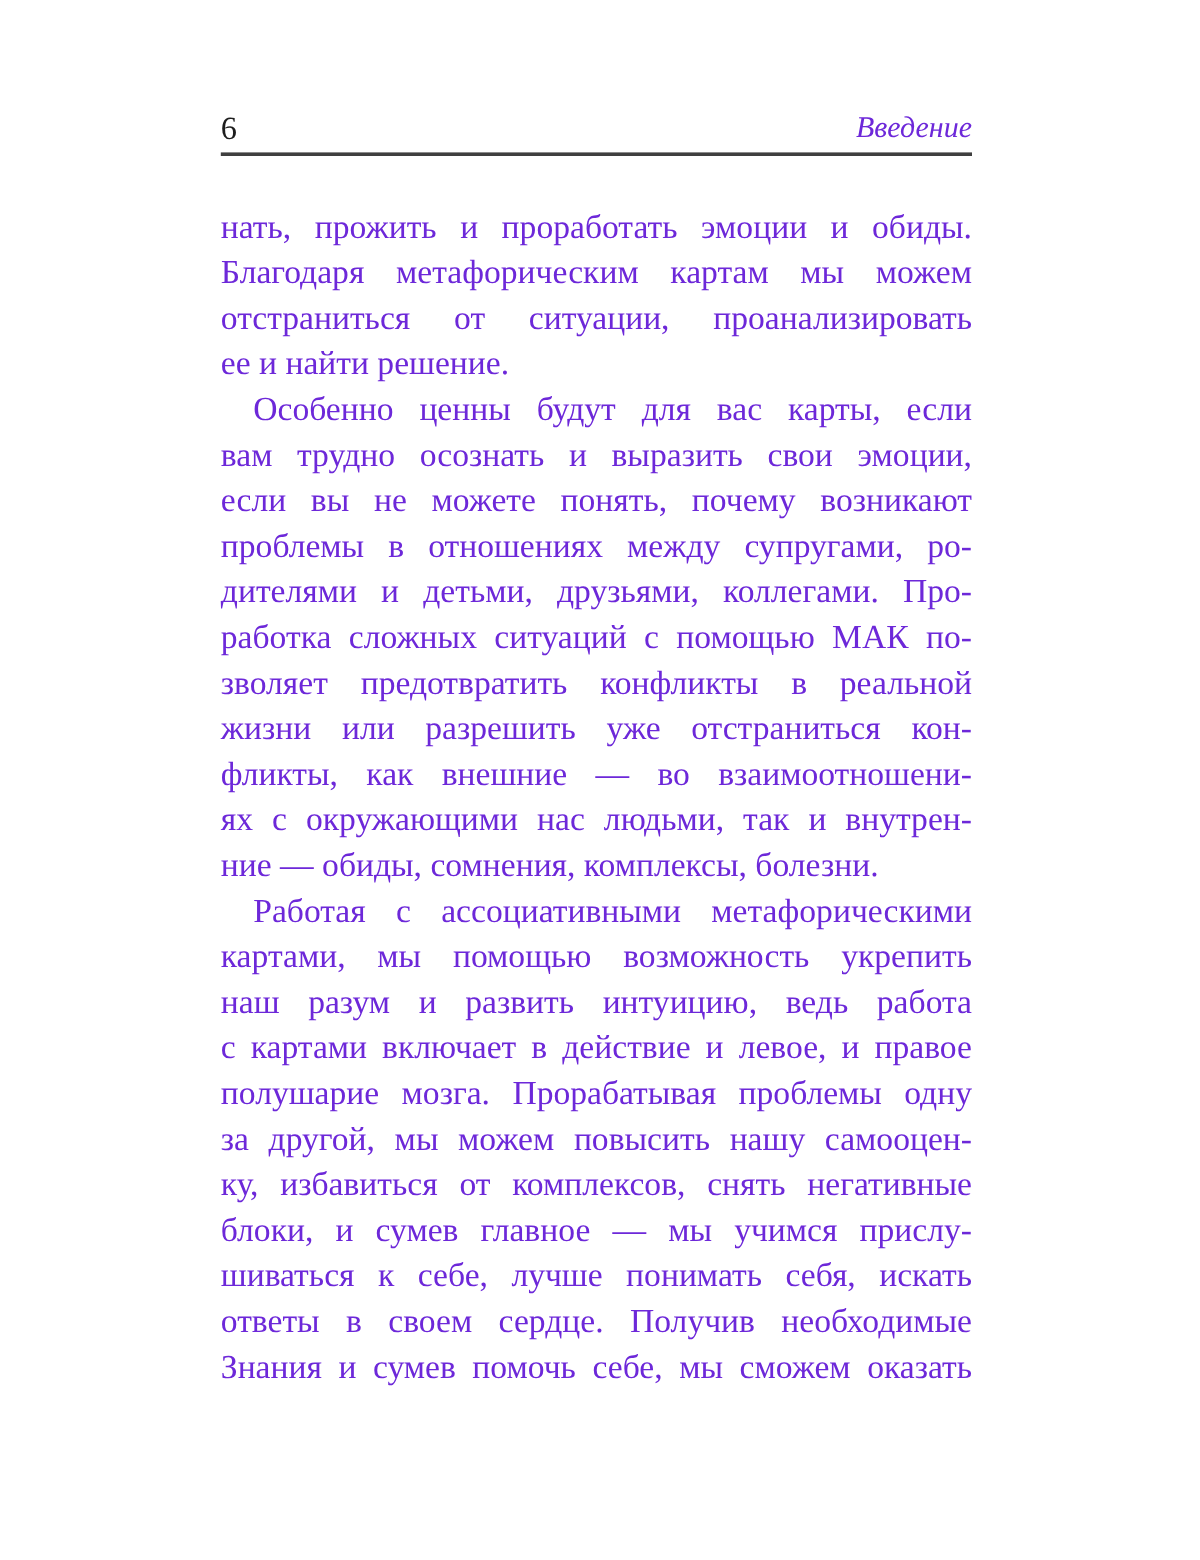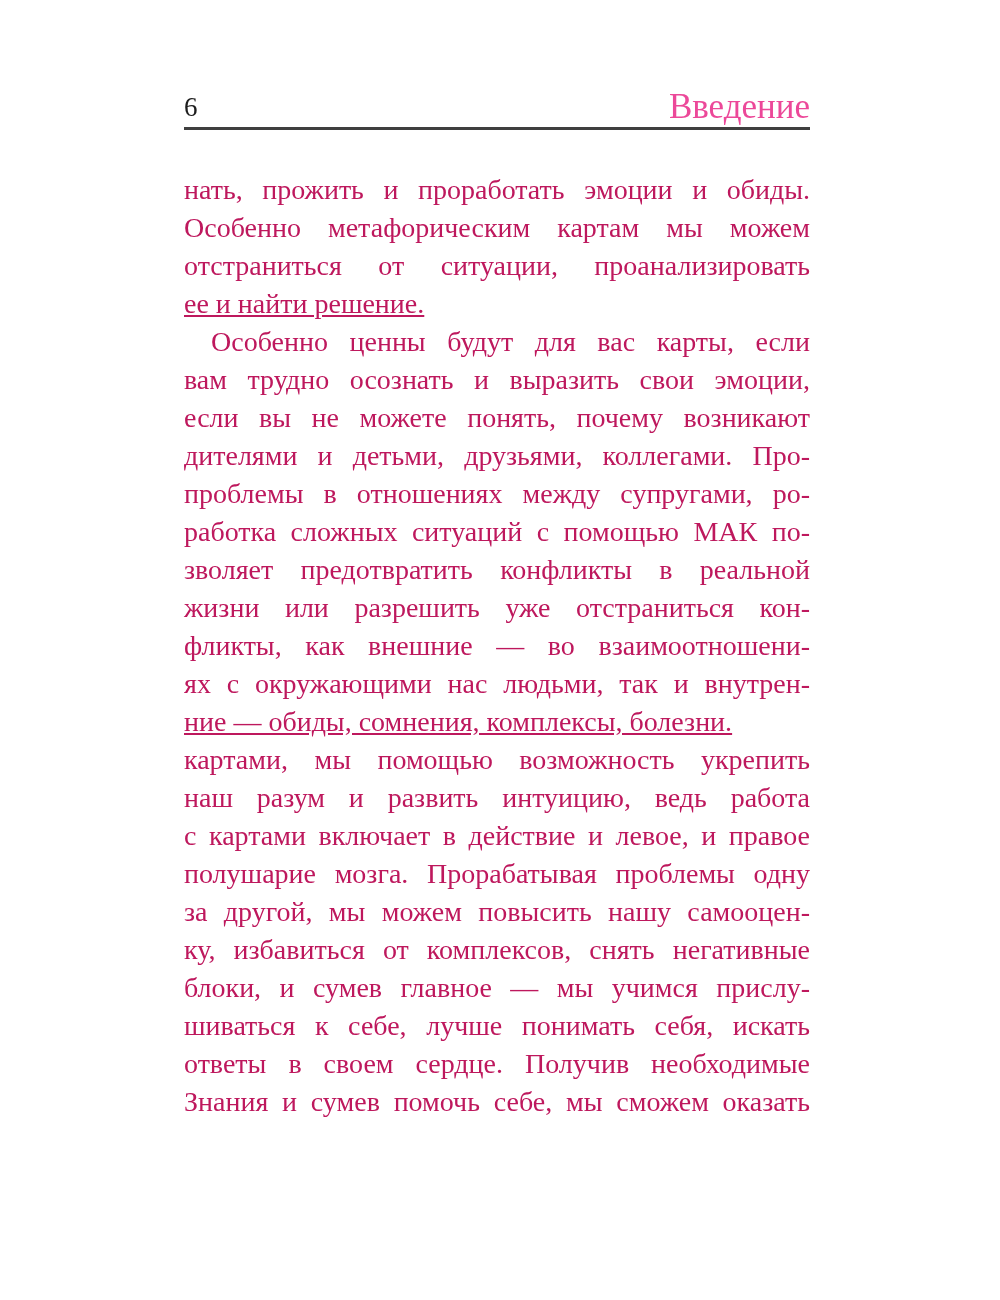--- a/index.html
+++ b/index.html
@@ -25,76 +25,77 @@
     align-items: flex-end;
     border-bottom: 3px solid #3f3f3f;
     padding-bottom: 5px;
   }
   .page-number {
     font-size: 27px;
     line-height: 30px;
     color: #1d1d1d;
   }
   .header-title {
-    font-size: 35px;
+    font-size: 25px;
     line-height: 30px;
-    color: #ec4899;
+    font-style: italic;
+    color: #6d28d9;
   }
   .body-text {
     position: absolute;
     left: 184px;
     top: 171px;
     width: 626px;
     font-size: 28px;
     line-height: 38px;
-    color: #be185d;
+    color: #6d28d9;
   }
   .line {
     text-align: justify;
     text-align-last: justify;
     white-space: normal;
   }
   .line.first {
     text-indent: 27px;
   }
   .line.short {
     text-align: left;
     text-align-last: left;
-    text-decoration: underline;
   }
 </style>
 </head>
 <body>
 
 <div class="page">
 
   <div class="running-header">
     <span class="page-number">6</span>
     <span class="header-title">Введение</span>
   </div>
 
   <div class="body-text">
 
     <div class="line">нать, прожить и проработать эмоции и обиды.</div>
-    <div class="line">Особенно метафорическим картам мы можем</div>
+    <div class="line">Благодаря метафорическим картам мы можем</div>
     <div class="line">отстраниться от ситуации, проанализировать</div>
     <div class="line short">ее и найти решение.</div>
 
     <div class="line first">Особенно ценны будут для вас карты, если</div>
     <div class="line">вам трудно осознать и выразить свои эмоции,</div>
     <div class="line">если вы не можете понять, почему возникают</div>
+    <div class="line">проблемы в отношениях между супругами, ро-</div>
     <div class="line">дителями и детьми, друзьями, коллегами. Про-</div>
-    <div class="line">проблемы в отношениях между супругами, ро-</div>
     <div class="line">работка сложных ситуаций с помощью МАК по-</div>
     <div class="line">зволяет предотвратить конфликты в реальной</div>
     <div class="line">жизни или разрешить уже отстраниться кон-</div>
     <div class="line">фликты, как внешние — во взаимоотношени-</div>
     <div class="line">ях с окружающими нас людьми, так и внутрен-</div>
     <div class="line short">ние — обиды, сомнения, комплексы, болезни.</div>
 
+    <div class="line first">Работая с ассоциативными метафорическими</div>
     <div class="line">картами, мы помощью возможность укрепить</div>
     <div class="line">наш разум и развить интуицию, ведь работа</div>
     <div class="line">с картами включает в действие и левое, и правое</div>
     <div class="line">полушарие мозга. Прорабатывая проблемы одну</div>
     <div class="line">за другой, мы можем повысить нашу самооцен-</div>
     <div class="line">ку, избавиться от комплексов, снять негативные</div>
     <div class="line">блоки, и сумев главное — мы учимся прислу-</div>
     <div class="line">шиваться к себе, лучше понимать себя, искать</div>
     <div class="line">ответы в своем сердце. Получив необходимые</div>
     <div class="line">Знания и сумев помочь себе, мы сможем оказать</div>

